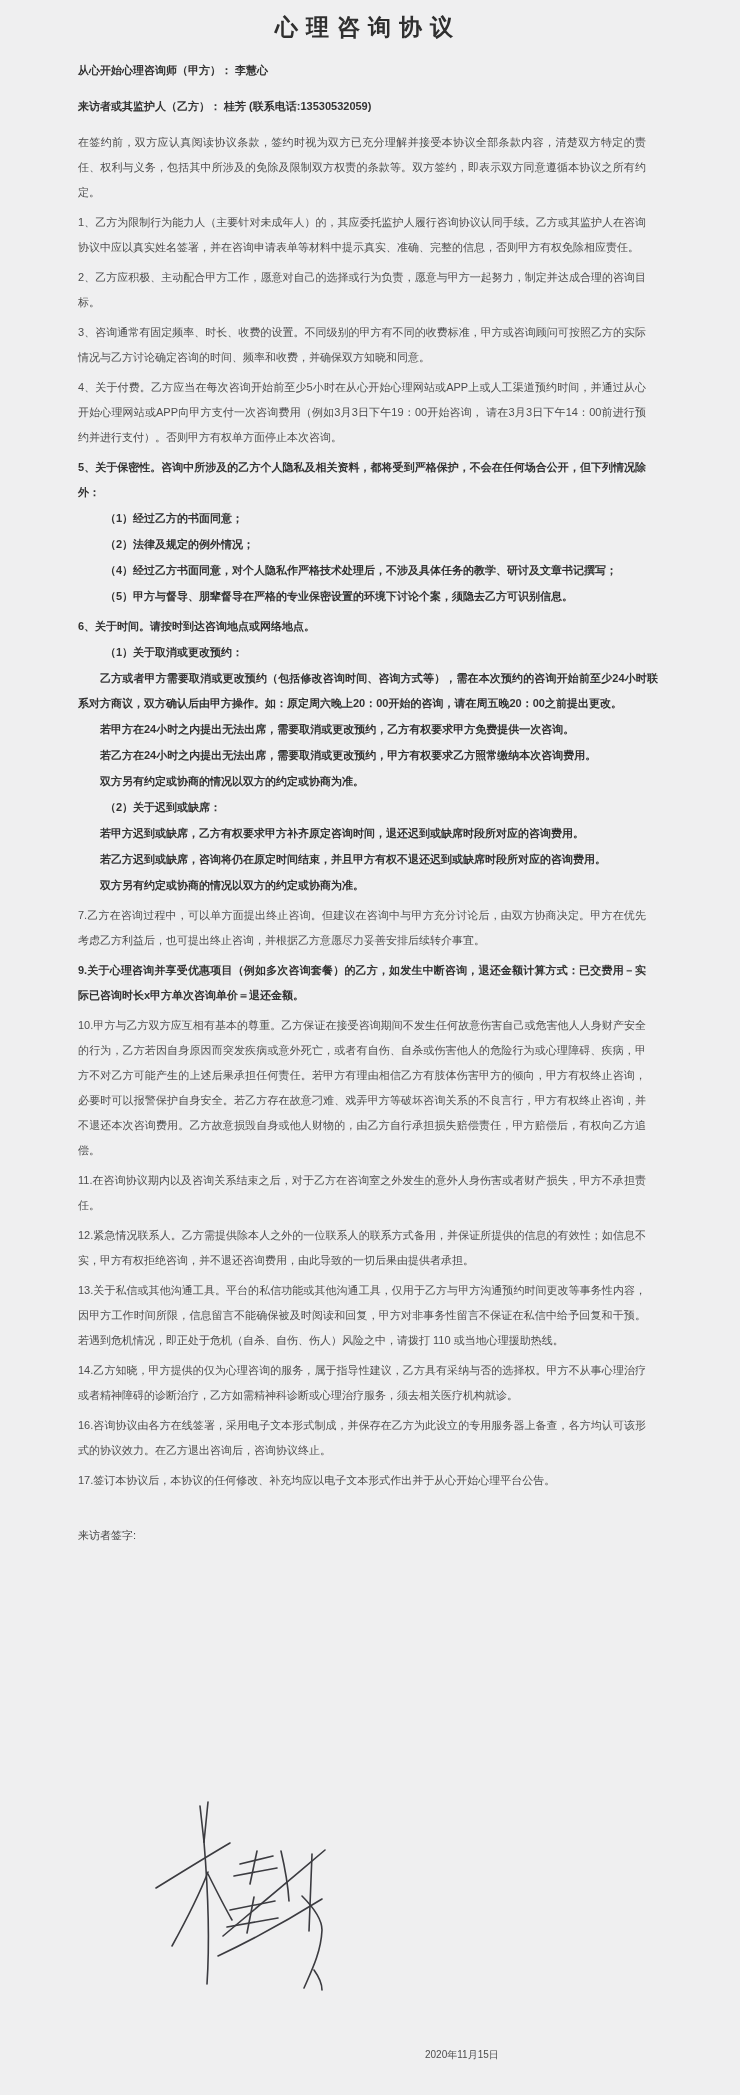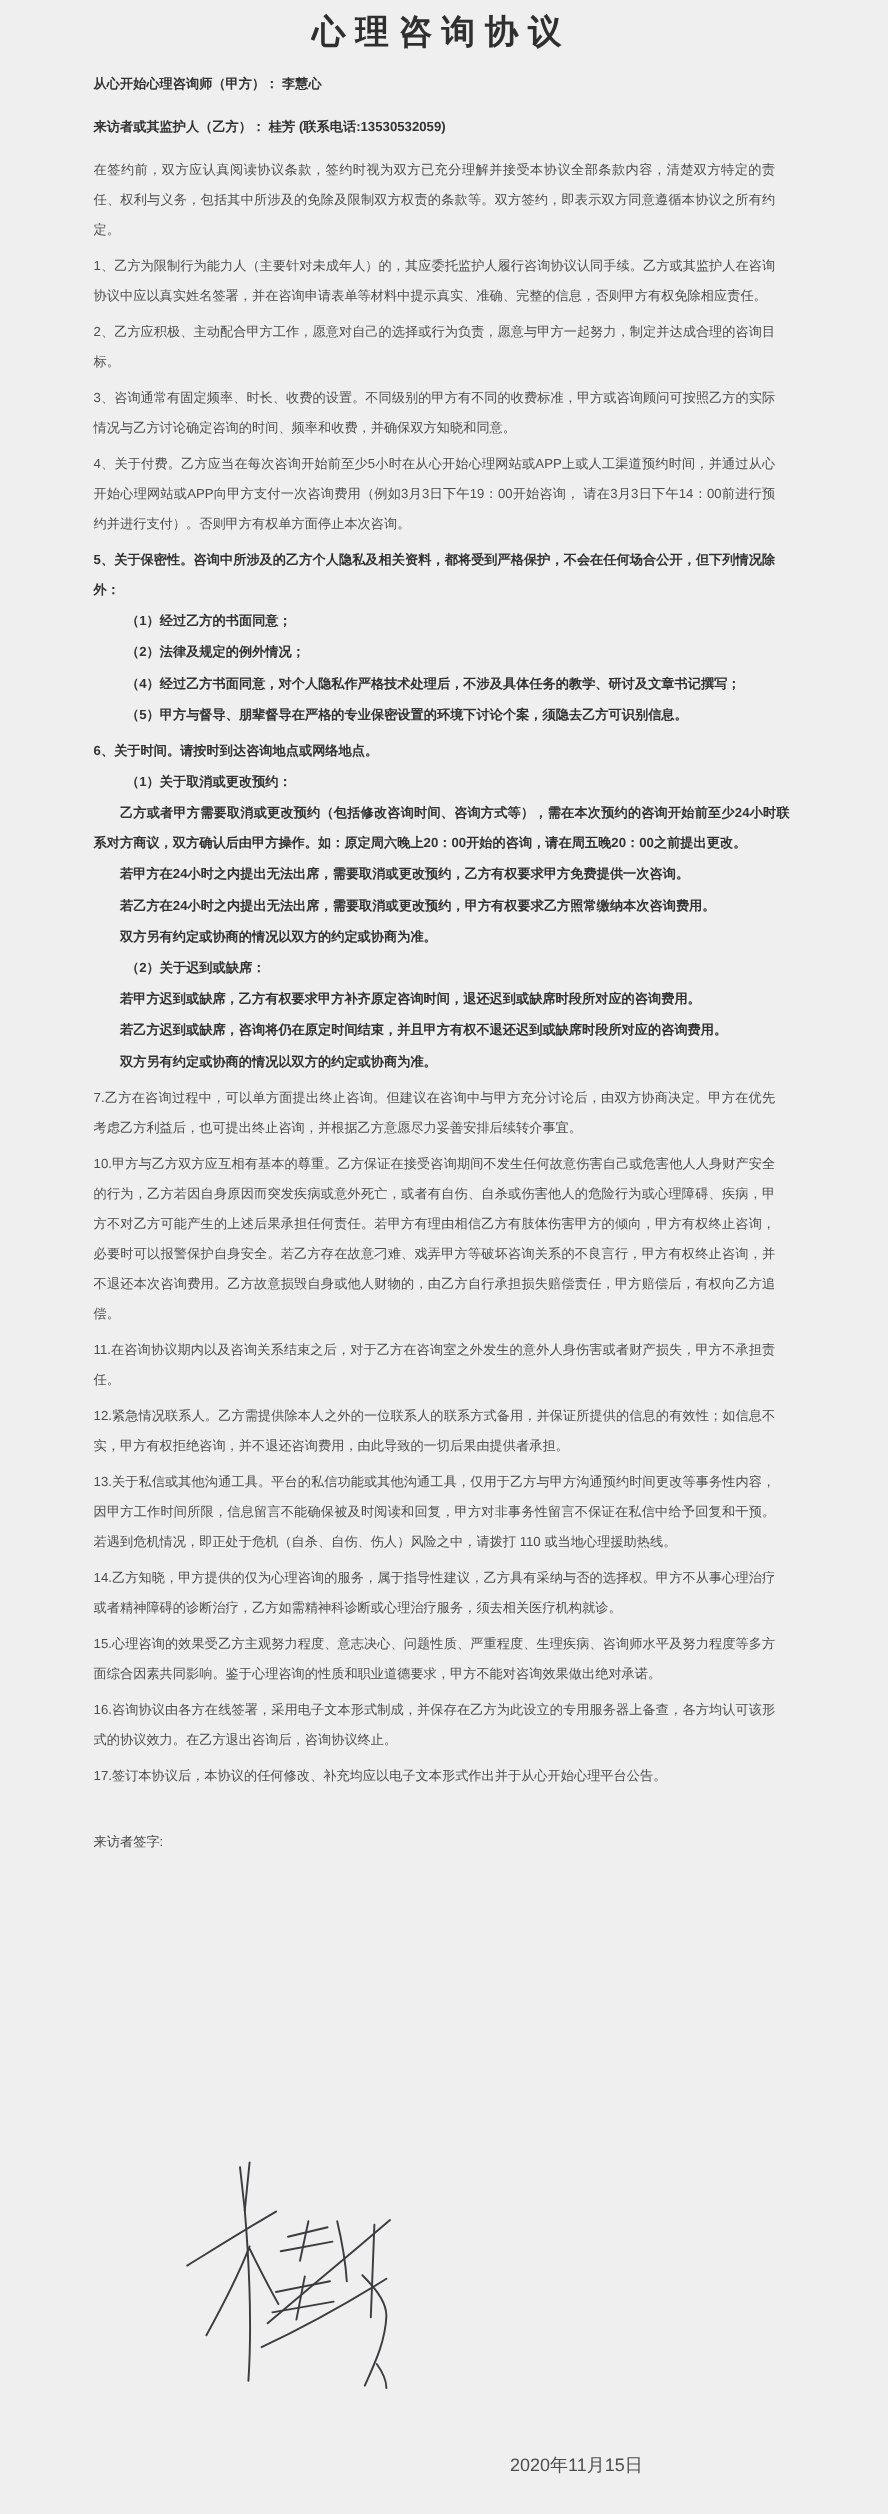--- a/index.html
+++ b/index.html
@@ -11,21 +11,21 @@
     font-family:"Liberation Sans", sans-serif;
   }
   .doc{
     padding:10px 82px 0 78px;
     font-size:11px;
     line-height:25px;
     color:#4d4d4d;
     text-align:justify;
   }
   .title{
-    font-size:28px;
+    font-size:23px;
     line-height:34px;
     font-weight:700;
     letter-spacing:8px;
     text-align:center;
     color:#2f2f2f;
     margin:0 0 14px 0;
   }
   .party{
     font-weight:700;
     color:#333;
@@ -38,21 +38,21 @@
   p.hang{margin:1px 0 0 0;text-indent:22px;}
   p.signlabel{margin:30px 0 0 0;color:#454545;}
   .signature-wrap{
     position:absolute;
     left:150px;top:1798px;
     width:185px;height:202px;
   }
   .date-line{
     position:absolute;
     left:425px;top:2046px;
-    font-size:15px;
+    font-size:10px;
     color:#4d4d4d;
     line-height:18px;
   }
 </style>
 </head>
 <body>
 
 <div class="doc">
   <h1 class="title">心理咨询协议</h1>
 
@@ -77,26 +77,26 @@
   <p class="hang b">乙方或者甲方需要取消或更改预约（包括修改咨询时间、咨询方式等），需在本次预约的咨询开始前至少24小时联系对方商议，双方确认后由甲方操作。如：原定周六晚上20：00开始的咨询，请在周五晚20：00之前提出更改。</p>
   <p class="sub2 b">若甲方在24小时之内提出无法出席，需要取消或更改预约，乙方有权要求甲方免费提供一次咨询。</p>
   <p class="sub2 b">若乙方在24小时之内提出无法出席，需要取消或更改预约，甲方有权要求乙方照常缴纳本次咨询费用。</p>
   <p class="sub2 b">双方另有约定或协商的情况以双方的约定或协商为准。</p>
   <p class="sub b">（2）关于迟到或缺席：</p>
   <p class="sub2 b">若甲方迟到或缺席，乙方有权要求甲方补齐原定咨询时间，退还迟到或缺席时段所对应的咨询费用。</p>
   <p class="sub2 b">若乙方迟到或缺席，咨询将仍在原定时间结束，并且甲方有权不退还迟到或缺席时段所对应的咨询费用。</p>
   <p class="sub2 b">双方另有约定或协商的情况以双方的约定或协商为准。</p>
 
   <p class="cl">7.乙方在咨询过程中，可以单方面提出终止咨询。但建议在咨询中与甲方充分讨论后，由双方协商决定。甲方在优先考虑乙方利益后，也可提出终止咨询，并根据乙方意愿尽力妥善安排后续转介事宜。</p>
+  <p class="cl b">9.关于心理咨询并享受优惠项目（例如多次咨询套餐）的乙方，如发生中断咨询，退还金额计算方式：已交费用－实际已咨询时长x甲方单次咨询单价＝退还金额。</p>
   <p class="cl">10.甲方与乙方双方应互相有基本的尊重。乙方保证在接受咨询期间不发生任何故意伤害自己或危害他人人身财产安全的行为，乙方若因自身原因而突发疾病或意外死亡，或者有自伤、自杀或伤害他人的危险行为或心理障碍、疾病，甲方不对乙方可能产生的上述后果承担任何责任。若甲方有理由相信乙方有肢体伤害甲方的倾向，甲方有权终止咨询，必要时可以报警保护自身安全。若乙方存在故意刁难、戏弄甲方等破坏咨询关系的不良言行，甲方有权终止咨询，并不退还本次咨询费用。乙方故意损毁自身或他人财物的，由乙方自行承担损失赔偿责任，甲方赔偿后，有权向乙方追偿。</p>
   <p class="cl">11.在咨询协议期内以及咨询关系结束之后，对于乙方在咨询室之外发生的意外人身伤害或者财产损失，甲方不承担责任。</p>
   <p class="cl">12.紧急情况联系人。乙方需提供除本人之外的一位联系人的联系方式备用，并保证所提供的信息的有效性；如信息不实，甲方有权拒绝咨询，并不退还咨询费用，由此导致的一切后果由提供者承担。</p>
   <p class="cl">13.关于私信或其他沟通工具。平台的私信功能或其他沟通工具，仅用于乙方与甲方沟通预约时间更改等事务性内容，因甲方工作时间所限，信息留言不能确保被及时阅读和回复，甲方对非事务性留言不保证在私信中给予回复和干预。若遇到危机情况，即正处于危机（自杀、自伤、伤人）风险之中，请拨打 110 或当地心理援助热线。</p>
   <p class="cl">14.乙方知晓，甲方提供的仅为心理咨询的服务，属于指导性建议，乙方具有采纳与否的选择权。甲方不从事心理治疗或者精神障碍的诊断治疗，乙方如需精神科诊断或心理治疗服务，须去相关医疗机构就诊。</p>
-  <p class="cl">15.心理咨询的效果受乙方主观努力程度、意志决心、问题性质、严重程度、生理疾病、咨询师水平及努力程度等多方面综合因素共同影响。鉴于心理咨询的性质和职业道德要求，甲方不能对咨询效果做出绝对承诺。</p>
   <p class="cl">16.咨询协议由各方在线签署，采用电子文本形式制成，并保存在乙方为此设立的专用服务器上备查，各方均认可该形式的协议效力。在乙方退出咨询后，咨询协议终止。</p>
   <p class="cl">17.签订本协议后，本协议的任何修改、补充均应以电子文本形式作出并于从心开始心理平台公告。</p>
 
   <p class="signlabel">来访者签字:</p>
 </div>
 
 <div class="signature-wrap">
   <svg width="185" height="202" viewBox="0 0 185 202" fill="none" xmlns="http://www.w3.org/2000/svg">
     <g stroke="#3b3b40" stroke-width="1.6" stroke-linecap="round" fill="none">
       <path d="M50,8 L54,44"></path>

